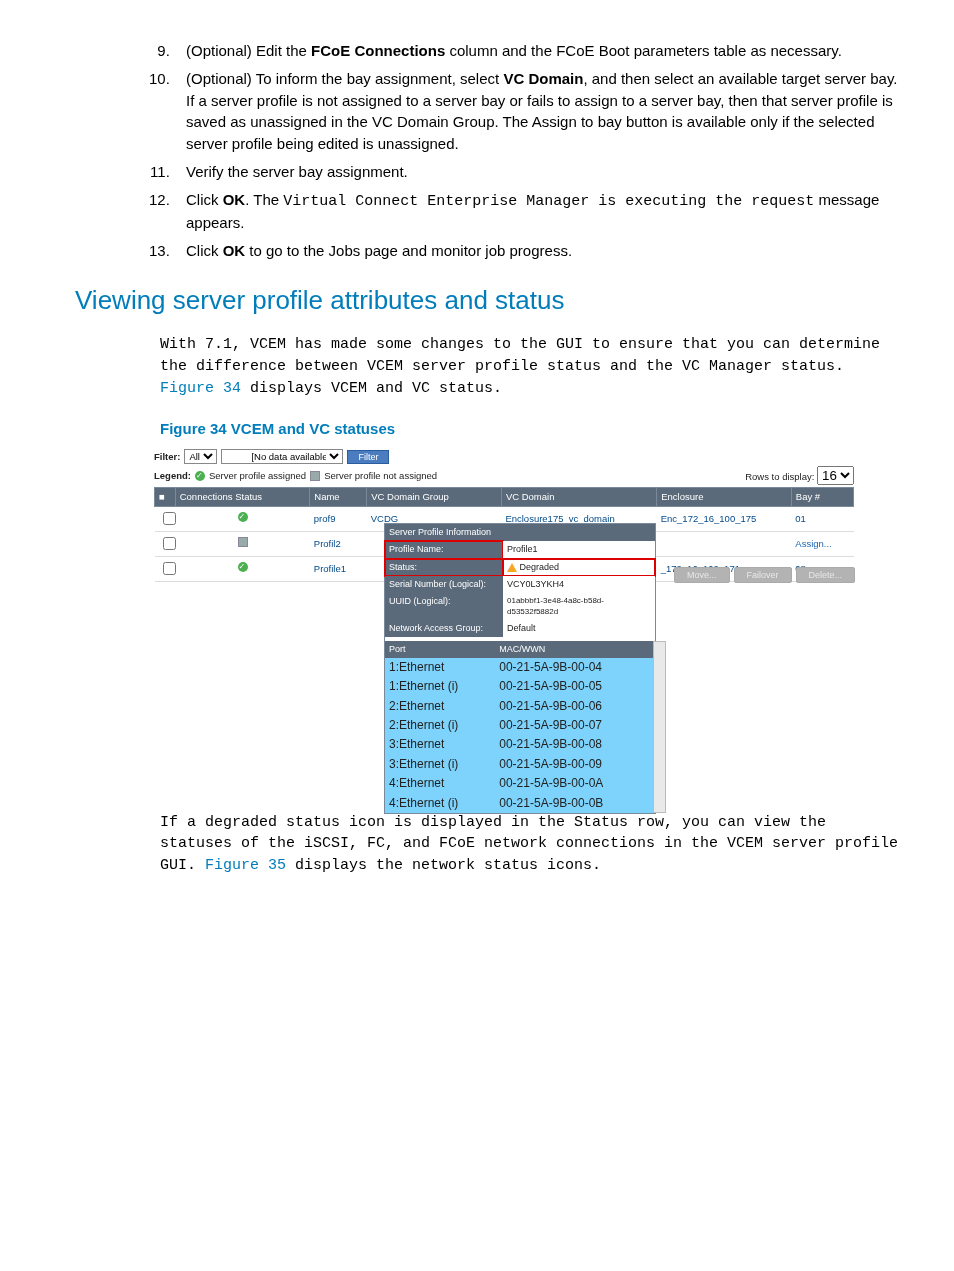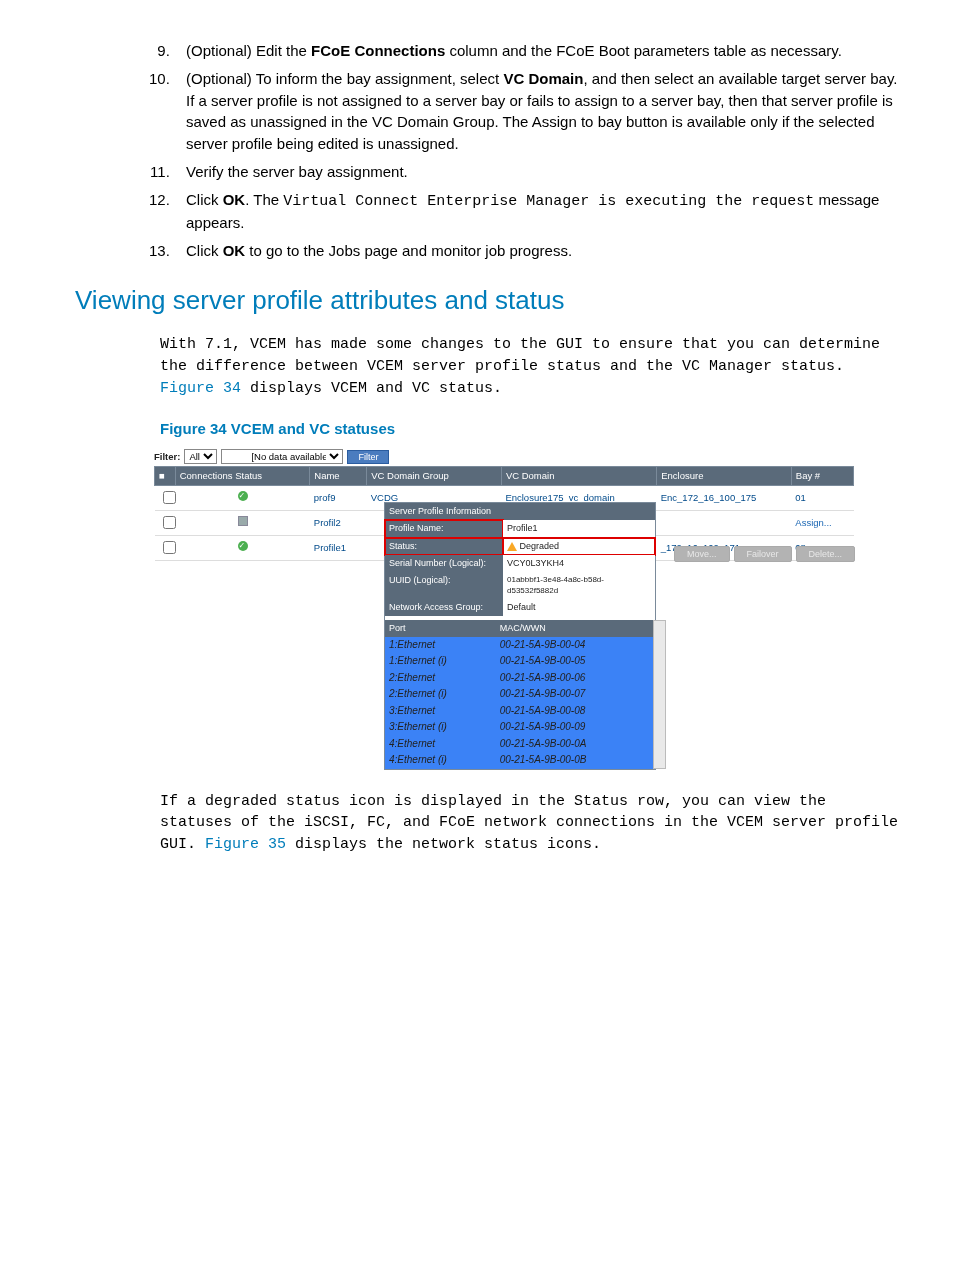--- a/index.html
+++ b/index.html
@@ -95,21 +95,21 @@
   }
   .pop .row { display:flex; }
   .pop .row .l { width: 110px; background:#5a6a7a; color:#fff; padding:2px 4px; font-size:9px;}
   .pop .row .v { flex:1; background:#fff; padding:2px 4px; font-size:9px; color:#222;}
   .status-cell { outline: 2px solid #d00; outline-offset: -1px; }
   .row-highlight { outline: 2px solid #d00; outline-offset: -1px; }
   .pop table.ports { width:100%; border-collapse:collapse; }
   .pop table.ports th {
     background:#5a6a7a;color:#fff;text-align:left;font-size:9px;padding:2px 4px;font-weight:normal;
   }
-  .pop table.ports td { background:#3b82f6;font-size:10px;padding:1px 4px;color:#222;font-style:italic;}
+  .pop table.ports td { background:#7dd3fc;font-size:12px;padding:1px 4px;color:#222;}
   .scroll-hint {
     position:absolute;right:-11px;top:0;bottom:0;width:11px;background:#e9e9e9;
     border:1px solid #bbb;
   }
   .btnrow { display:flex; gap:4px; margin-top:6px; }
   .gbtn {
     background:#b3b3b3;color:#e8e8e8;border:1px solid #aaa;border-radius:2px;
     font-size:9px;padding:2px 12px;
   }
   .wrap-rel { position:relative; }
@@ -144,20 +144,33 @@
 </p>
 
 <p class="fig-title">Figure 34 VCEM and VC statuses</p>
 
 <div class="screenshot">
   <div class="filter-row">
     <b>Filter:</b>
     <select><option>All</option></select>
     <select style="width:122px;padding-left:25px;"><option>[No data available]</option></select>
     <button class="filter-btn">Filter</button>
+  </div>
+  <div class="legend-row">
+    <div class="left">
+      <b>Legend:</b>
+      <span class="icon-check"></span>
+      <span>Server profile assigned</span>
+      <span class="icon-stop"></span>
+      <span>Server profile not assigned</span>
+    </div>
+    <div>
+      <span>Rows to display:</span>
+      <select><option>16</option></select>
+    </div>
   </div>
 
   <div class="wrap-rel">
   <table class="g">
     <colgroup>
       <col style="width:20px">
           <col style="width:130px">
           <col style="width:55px">
       <col style="width:130px">
           <col style="width:150px">

